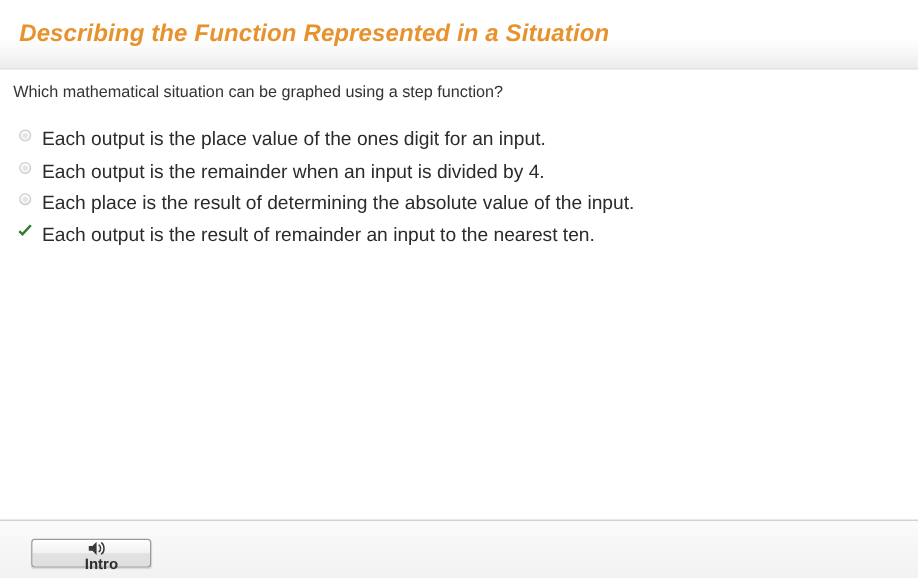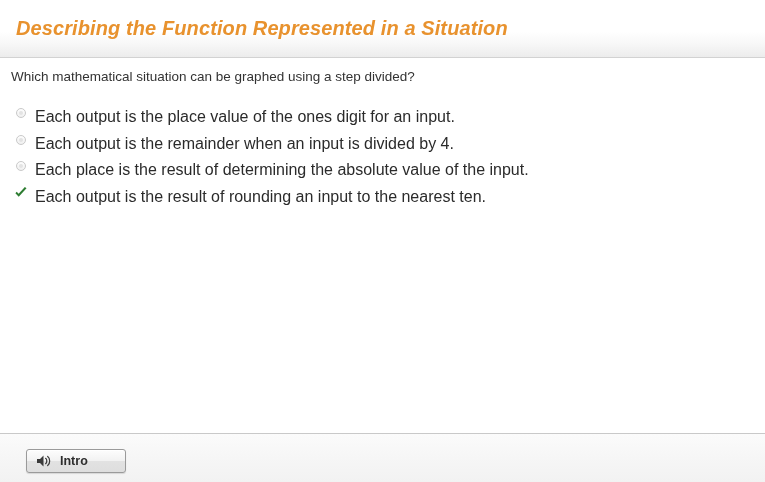--- a/index.html
+++ b/index.html
@@ -130,20 +130,21 @@
     height: 24px;
     box-sizing: border-box;
     border: 1px solid #9a9a9a;
     border-radius: 3px;
     background: linear-gradient(to bottom, #fdfdfd 0%, #f2f2f2 48%, #e2e2e2 52%, #dedede 100%);
     box-shadow: 0 1px 1px rgba(0,0,0,0.12), inset 0 1px 0 #ffffff;
     display: flex;
     align-items: center;
     padding-left: 9px;
     cursor: pointer;
+    flex-direction: column;
   }
   .speaker-icon {
     width: 16px;
     height: 14px;
     display: block;
     flex: 0 0 auto;
   }
   .intro-label {
     margin-left: 8px;
     font-size: 12.5px;
@@ -154,21 +155,21 @@
 </style>
 </head>
 <body>
 
 <div class="header">
   <div class="header-title">Describing the Function Represented in a Situation</div>
 </div>
 
 <div class="content">
 
-  <div class="question">Which mathematical situation can be graphed using a step divided?</div>
+  <div class="question">Which mathematical situation can be graphed using a step function?</div>
 
   <div class="options">
 
     <div class="option-row">
       <span class="marker">
         <span class="radio-circle"></span>
       </span>
       <span class="option-label">Each output is the place value of the ones digit for an input.</span>
     </div>
 
@@ -185,21 +186,21 @@
       </span>
       <span class="option-label">Each place is the result of determining the absolute value of the input.</span>
     </div>
 
     <div class="option-row">
       <span class="marker">
         <svg class="check-mark" viewBox="0 0 16 16" aria-hidden="true">
           <path d="M1.6 8.4 L5.4 12.3 L14.3 2.6 L12.4 1.2 L5.3 8.9 L3.1 6.6 Z" fill="#2e7d32"></path>
         </svg>
       </span>
-      <span class="option-label">Each output is the result of rounding an input to the nearest ten.</span>
+      <span class="option-label">Each output is the result of remainder an input to the nearest ten.</span>
     </div>
 
   </div>
 </div>
 
 <div class="footer">
   <div class="intro-button">
     <span>
       <svg class="speaker-icon" viewBox="0 0 16 14" aria-hidden="true">
         <path d="M1 5 L4 5 L7.5 1.5 L7.5 12.5 L4 9 L1 9 Z" fill="#3a3a3a"></path>

